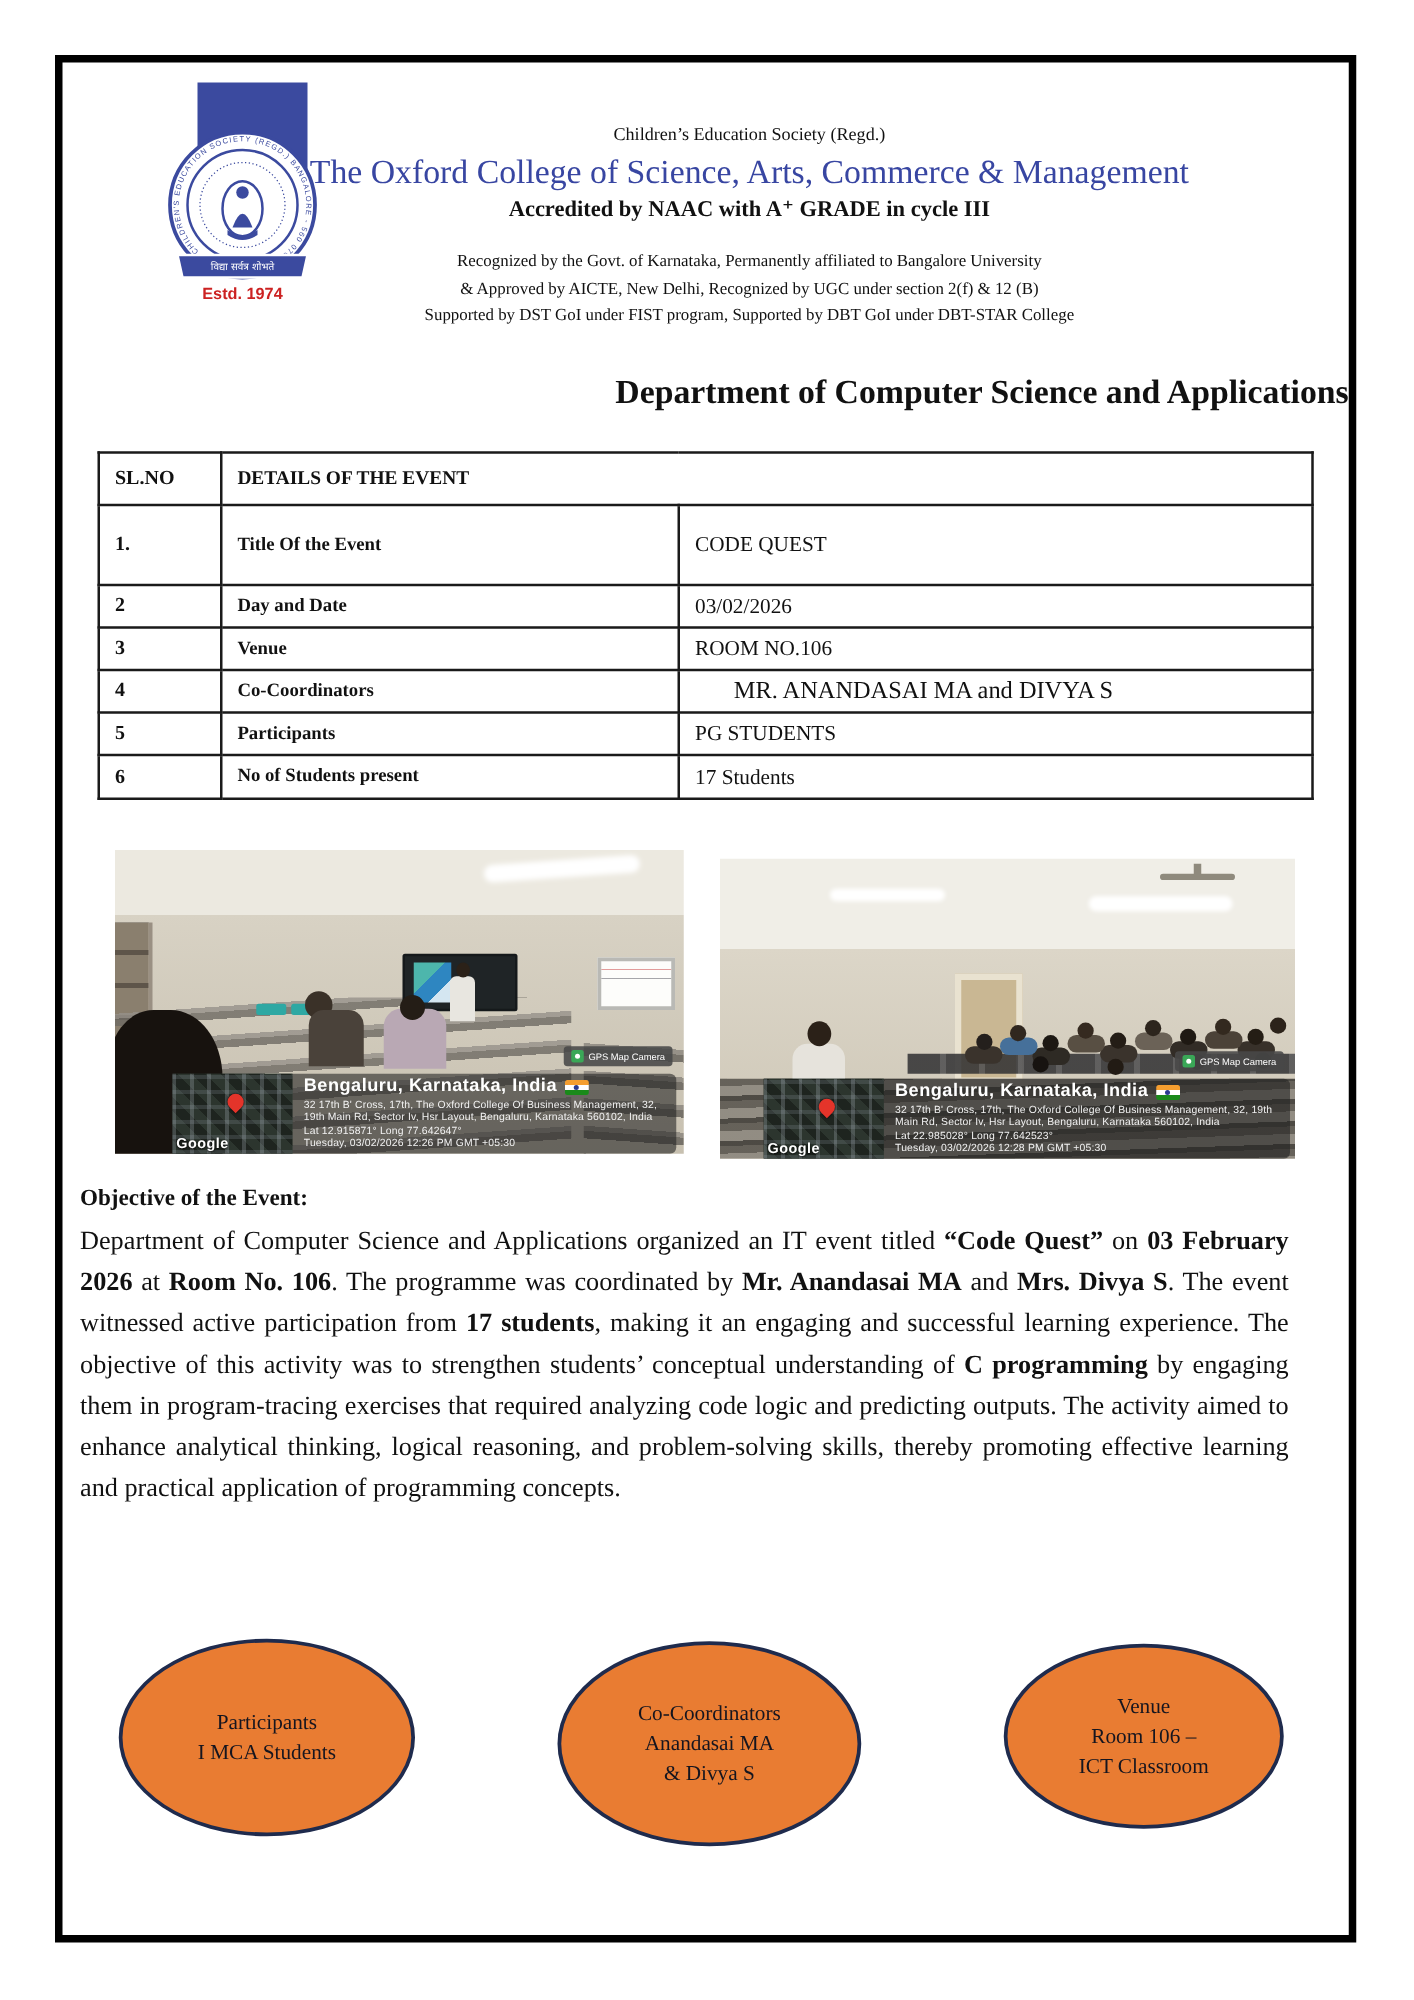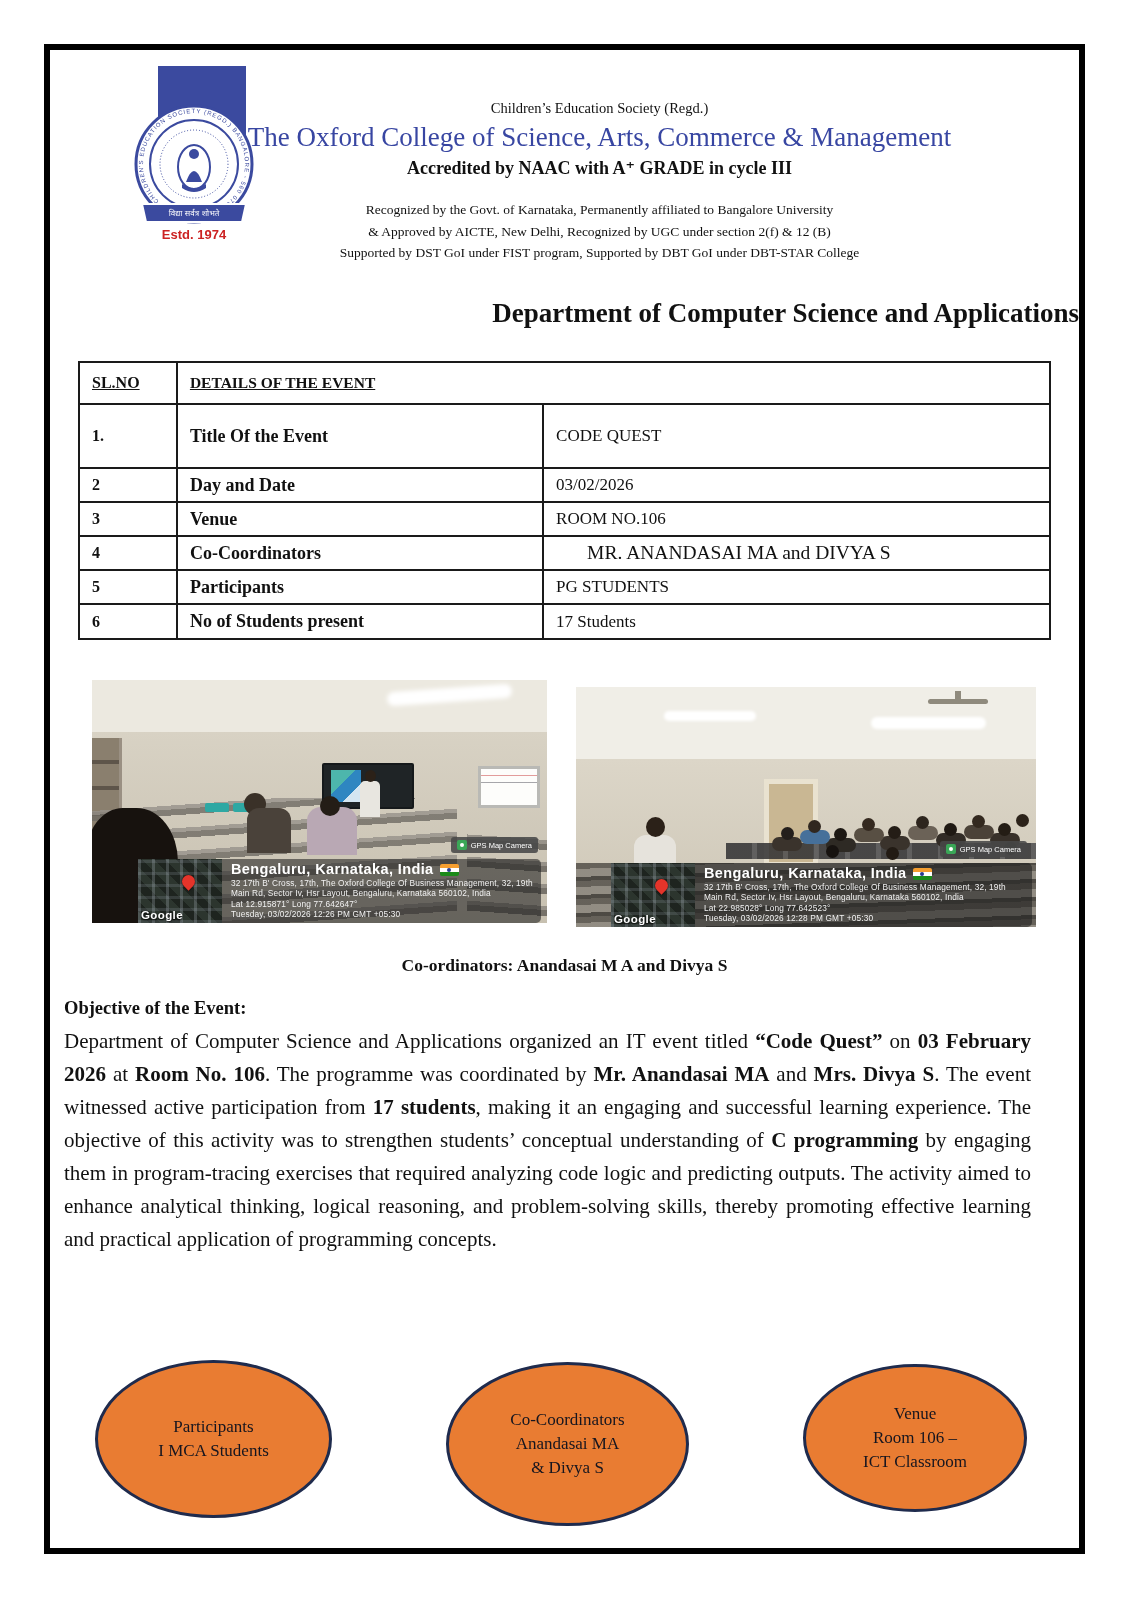--- a/index.html
+++ b/index.html
@@ -24,23 +24,23 @@
   .accred-line  { font-size:18px; font-weight:bold; margin-bottom:20px; }
   .small-line   { font-size:13.5px; line-height:1.6; }
 
   
   .page-title { text-align:right; font-size:27px; font-weight:bold; margin-top:22px; }
 
   
   table.event { border-collapse:collapse; width:973px; margin:32px auto 0; }
   table.event th, table.event td { border:2px solid #1a1a1a; padding:2px 12px; vertical-align:middle; text-align:left; }
   table.event .c-sl    { width:98px;  font-weight:bold; font-size:16px; }
-  table.event .c-label { width:367px; font-weight:bold; font-size:18px; }
+  table.event .c-label { width:367px; font-weight:bold; font-size:15px; }
   table.event .c-val   { width:508px; font-size:17px; }
-  tr.hdr  { height:42px; } tr.hdr th { font-size:15.5px; font-weight:bold;text-decoration:underline; }
+  tr.hdr  { height:42px; } tr.hdr th { font-size:15.5px; font-weight:bold; }
   tr.r0 { height:64px; } tr.r1, tr.r2, tr.r3, tr.r4 { height:34px; } tr.r5 { height:35px; }
   tr.r3 .c-val { font-size:19.5px;padding-left:43px; }
 
   
   .photos { display:flex; margin-top:40px; padding-left:42px; }
   .photo { position:relative; overflow:hidden; }
   .photo1 { width:455px; height:243px; background:linear-gradient(#ece9e0 0 52px, #d8d2c4 52px, #c7c0b0); }
   .photo2 { width:460px; height:240px; margin-left:29px; margin-top:7px; background:linear-gradient(#f0eee7 0 72px, #dcd6c8 72px, #cdc6b6); }
   .abs { position:absolute; }
 
@@ -87,21 +87,21 @@
       box-shadow:196px 150px 0 #3a332c, 224px 143px 0 #46709a, 250px 151px 0 #2e2a24,
                  278px 141px 0 #584f43, 304px 149px 0 #3a332c, 332px 139px 0 #6b6257,
                  360px 146px 0 #322c26, 388px 138px 0 #4b4238, 414px 146px 0 #38312a; }
   .p2-man { left:58px; top:148px; width:42px; height:52px; background:#e6e3dc; border-radius:12px 12px 0 0; }
   .p2-man-head { left:70px; top:130px; width:19px; height:20px; background:#2b2118; border-radius:50%; }
 
   
   .geotag { position:absolute; bottom:0; height:64px; display:flex; align-items:stretch; }
   .photo1 .geotag { left:46px; right:6px; }
   .photo2 .geotag { left:35px; right:4px; }
-  .mapthumb { width:84px; position:relative; flex:none;
+  .mapthumb { width:96px; position:relative; flex:none;
       background:#27302a;
       background-image:
         repeating-linear-gradient(90deg, rgba(180,190,200,.25) 0 3px, transparent 3px 14px),
         repeating-linear-gradient(0deg, rgba(140,150,160,.22) 0 3px, transparent 3px 12px),
         repeating-linear-gradient(45deg, #2c352e 0 8px, #1e241f 8px 16px); text-align: right; }
   .map-pin { position:absolute; left:44px; top:16px; width:13px; height:13px; background:#e4342a;
       border-radius:50% 50% 50% 0; transform:rotate(-45deg); box-shadow:0 0 2px #000; }
   .google-label { position:absolute; left:3px; bottom:2px; color:#fff;
       font:bold 11.5px "Liberation Sans",sans-serif; letter-spacing:.4px; text-shadow:0 1px 2px #000; }
   .gt-text { flex:1; background:rgba(32,32,32,.58); padding:2px 8px 2px 9px; border-radius:0 5px 5px 0;
@@ -279,21 +279,20 @@
             <span class="flag"></span>
           </div>
           <div class="gt-line">32 17th B' Cross, 17th, The Oxford College Of Business Management, 32, 19th Main Rd, Sector Iv, Hsr Layout, Bengaluru, Karnataka 560102, India</div>
           <div class="gt-line">Lat 22.985028° Long 77.642523°</div>
           <div class="gt-line">Tuesday, 03/02/2026 12:28 PM GMT +05:30</div>
         </div>
       </div>
     </div>
   </div>
 
-  <div class="coordinators-caption">Co-ordinators: Anandasai M A and Divya S</div>
 
   <div class="objective">
     <div class="objective-heading">Objective of the Event:</div>
     <div class="objective-paragraph"> Department of Computer Science and Applications organized an IT event titled <b>“Code Quest”</b> on <b>03 February 2026</b> at <b>Room No. 106</b>. The programme was coordinated by <b>Mr. Anandasai MA</b> and <b>Mrs. Divya S</b>. The event witnessed active participation from <b>17 students</b>, making it an engaging and successful learning experience. The objective of this activity was to strengthen students’ conceptual understanding of <b>C programming</b> by engaging them in program-tracing exercises that required analyzing code logic and predicting outputs. The activity aimed to enhance analytical thinking, logical reasoning, and problem-solving skills, thereby promoting effective learning and practical application of programming concepts.</div>
   </div>
 
   <div class="ellipses">
     <div class="ellipse ellipse-1">
       <div>Participants</div>
       <div>I MCA Students</div>

